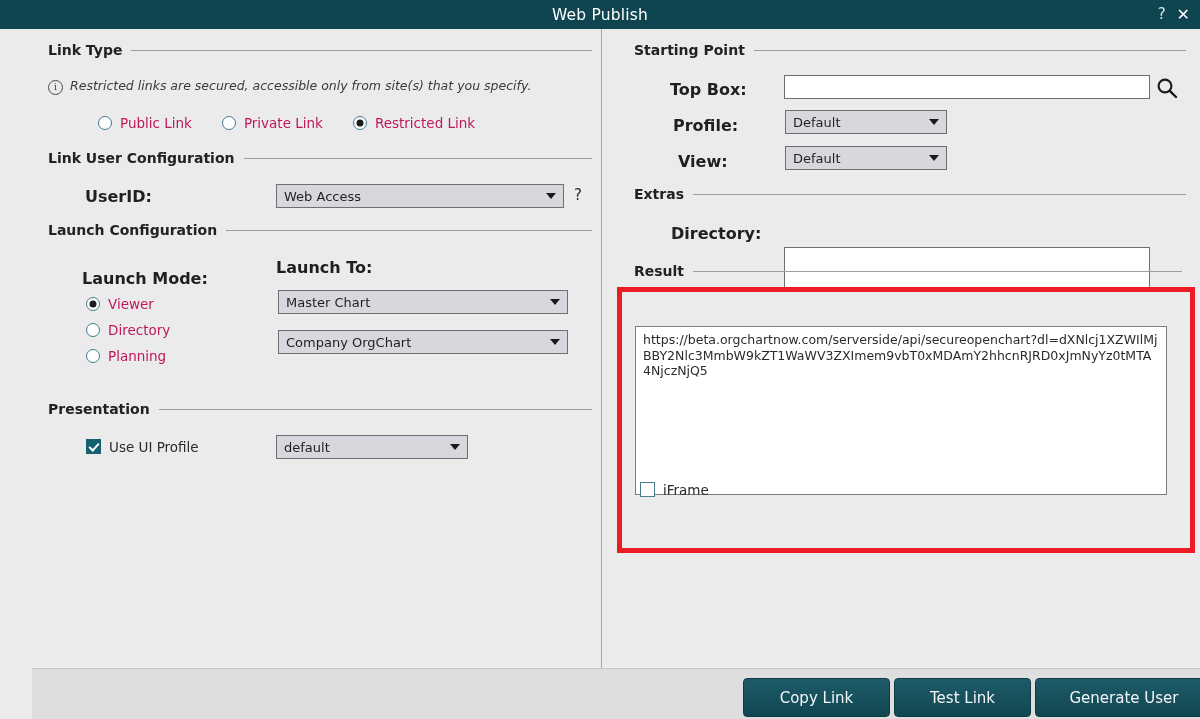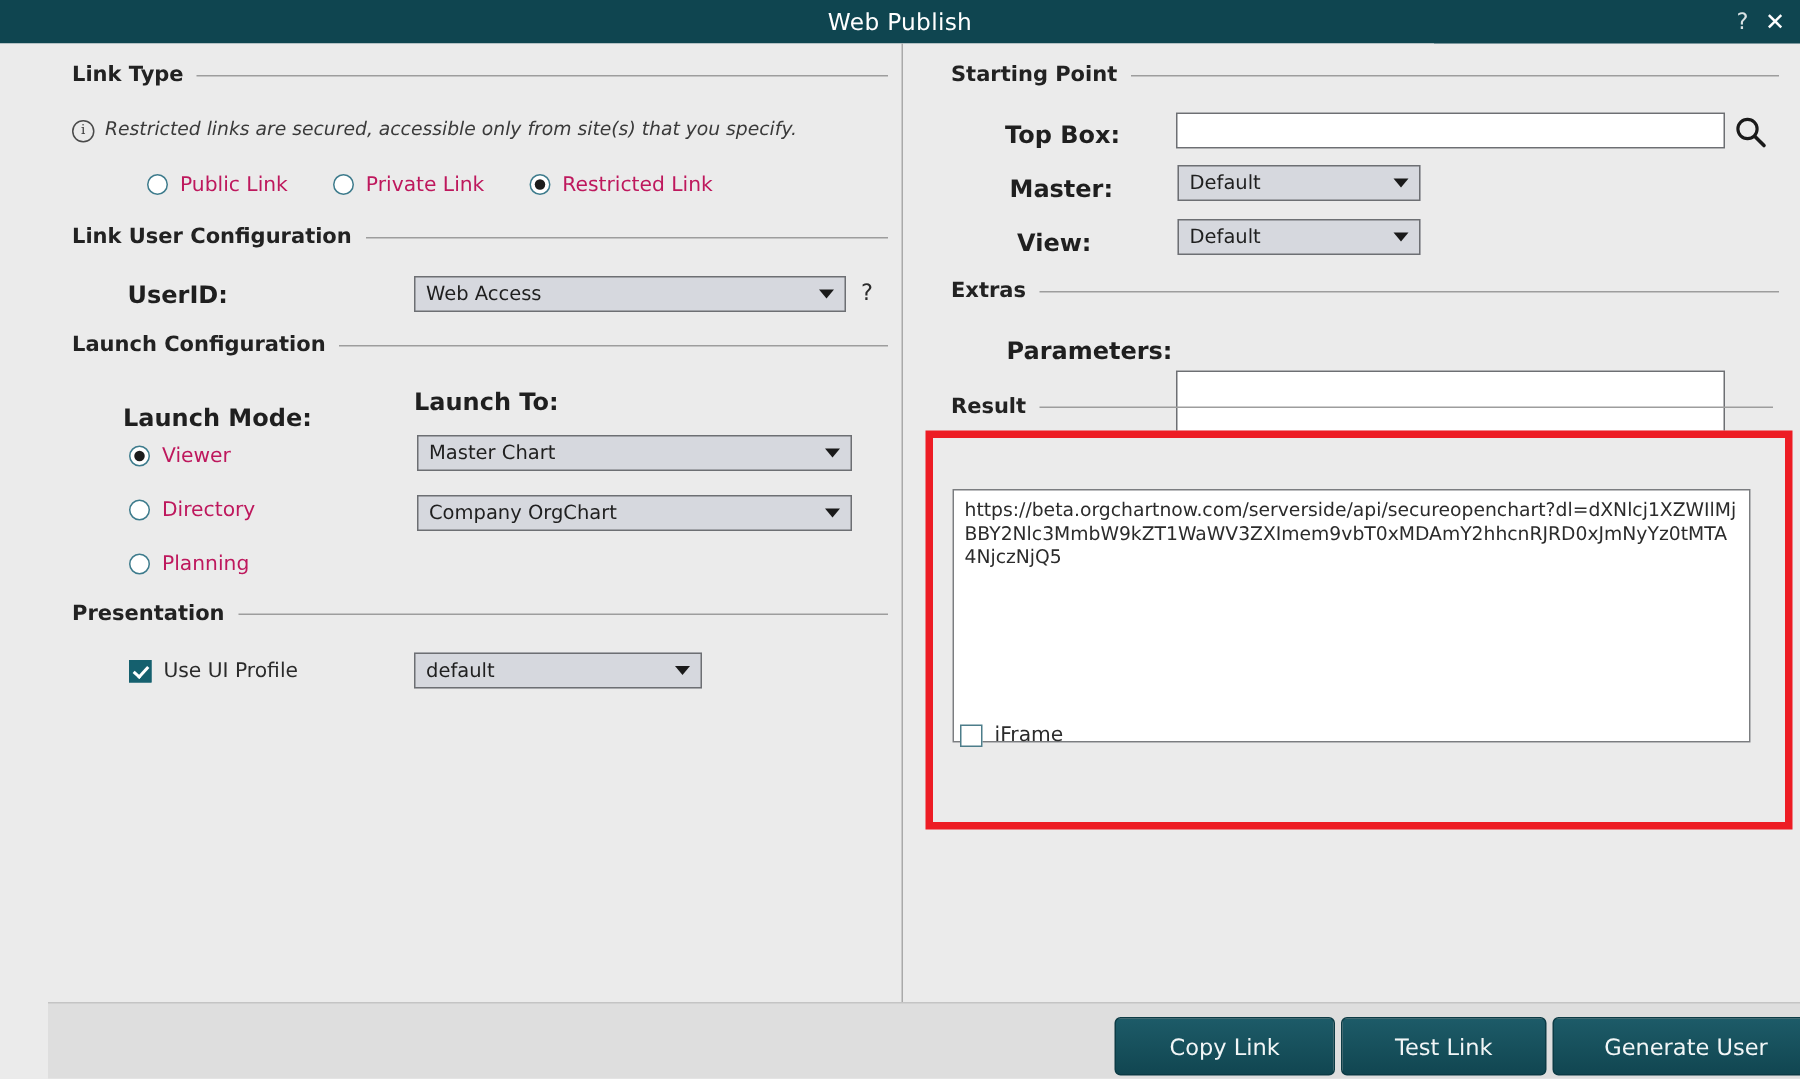--- a/index.html
+++ b/index.html
@@ -144,21 +144,21 @@
     background: #1c1c1c;
   }
   .radio-label {
     font-size: 13.5px;
     color: #be185d;
   }
 
   
   .check-row {
     display: flex;
-    align-items: flex-end;
+    align-items: flex-start;
     gap: 8px;
   }
   .checkbox {
     width: 15px; height: 15px;
     border: 1.5px solid #4c7d8a;
     background: #ffffff;
     box-sizing: border-box;
     position: relative;
     flex: none;
   }
@@ -346,21 +346,21 @@
   <div class="section" style="left:48px; top:193px; width:544px;">
     <div class="section-head">
       <span class="stitle">Launch Configuration</span>
       <span class="srule"></span>
     </div>
   </div>
 
   <div class="fieldlabel" style="position:absolute; left:82px; top:240px;">Launch Mode:</div>
   <div class="fieldlabel" style="position:absolute; left:276px; top:229px;">Launch To:</div>
 
-  <div style="position:absolute; left:86px; top:267px; display:flex; flex-direction:column; gap:20px;">
+  <div style="position:absolute; left:86px; top:267px; display:flex; flex-direction:column; gap:10px;">
     <div class="radio-row">
       <span class="radio checked"></span>
       <span class="radio-label">Viewer</span>
     </div>
     <div class="radio-row">
       <span class="radio"></span>
       <span class="radio-label">Directory</span>
     </div>
     <div class="radio-row">
       <span class="radio"></span>
@@ -402,40 +402,40 @@
 
   <div class="fieldlabel" style="position:absolute; left:670px; top:51px;">Top Box:</div>
   <div class="textinput" style="position:absolute; left:784px; top:46px; width:366px;"></div>
   <span class="search-icon" style="position:absolute; left:1155px; top:47px;">
     <svg width="24" height="24" viewBox="0 0 24 24" aria-hidden="true">
       <circle cx="10" cy="10" r="6.4" fill="none" stroke="#1a1a1a" stroke-width="2.1"></circle>
       <line x1="14.8" y1="14.8" x2="21" y2="21" stroke="#1a1a1a" stroke-width="2.4" stroke-linecap="round"></line>
     </svg>
   </span>
 
-  <div class="fieldlabel" style="position:absolute; left:673px; top:87px;">Master:</div>
+  <div class="fieldlabel" style="position:absolute; left:673px; top:87px;">Profile:</div>
   <div class="select" style="position:absolute; left:785px; top:81px; width:162px;">
     <span class="sel-val">Default</span>
     <span class="caret"></span>
   </div>
 
   <div class="fieldlabel" style="position:absolute; left:678px; top:123px;">View:</div>
   <div class="select" style="position:absolute; left:785px; top:117px; width:162px;">
     <span class="sel-val">Default</span>
     <span class="caret"></span>
   </div>
 
   <div class="section" style="left:634px; top:157px; width:552px;">
     <div class="section-head">
       <span class="stitle">Extras</span>
       <span class="srule"></span>
     </div>
   </div>
 
-  <div class="fieldlabel" style="position:absolute; left:671px; top:195px;">Parameters:</div>
+  <div class="fieldlabel" style="position:absolute; left:671px; top:195px;">Directory:</div>
   <div class="params-box"></div>
 
   <div class="result-highlight"></div>
 
   <div class="section" style="left:634px; top:234px; width:548px;">
     <div class="section-head">
       <span class="stitle">Result</span>
       <span class="srule"></span>
     </div>
   </div>

